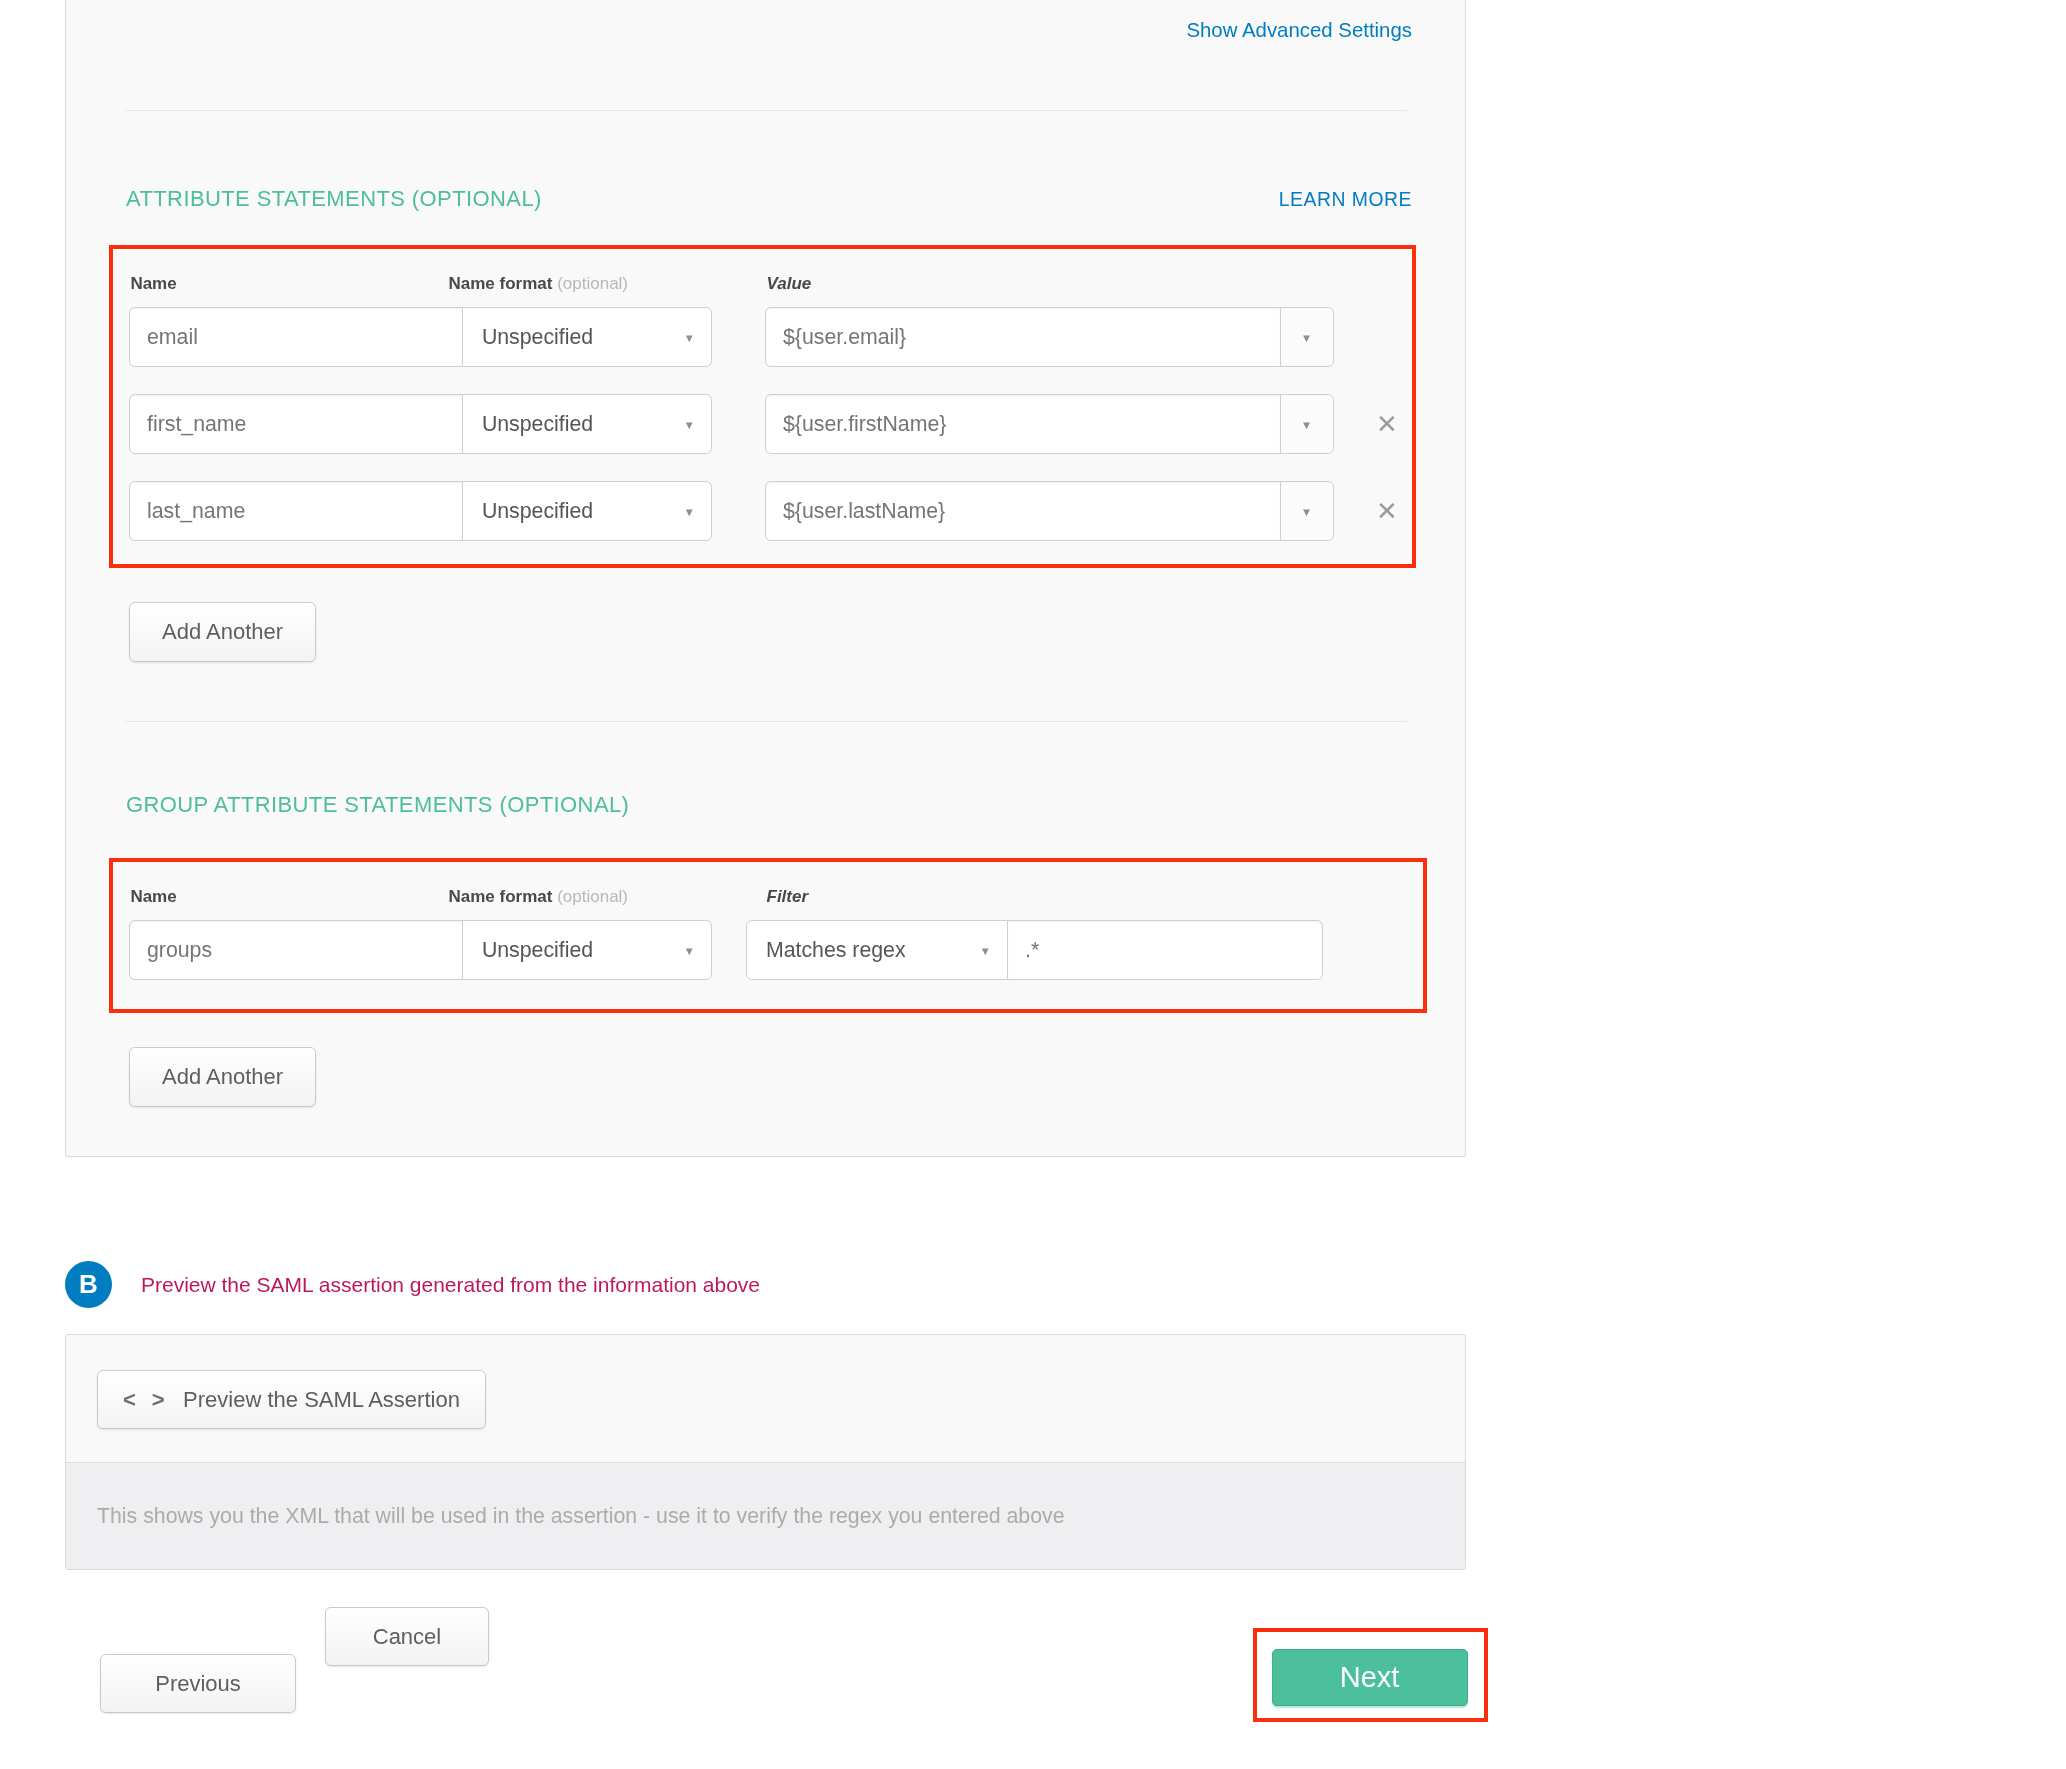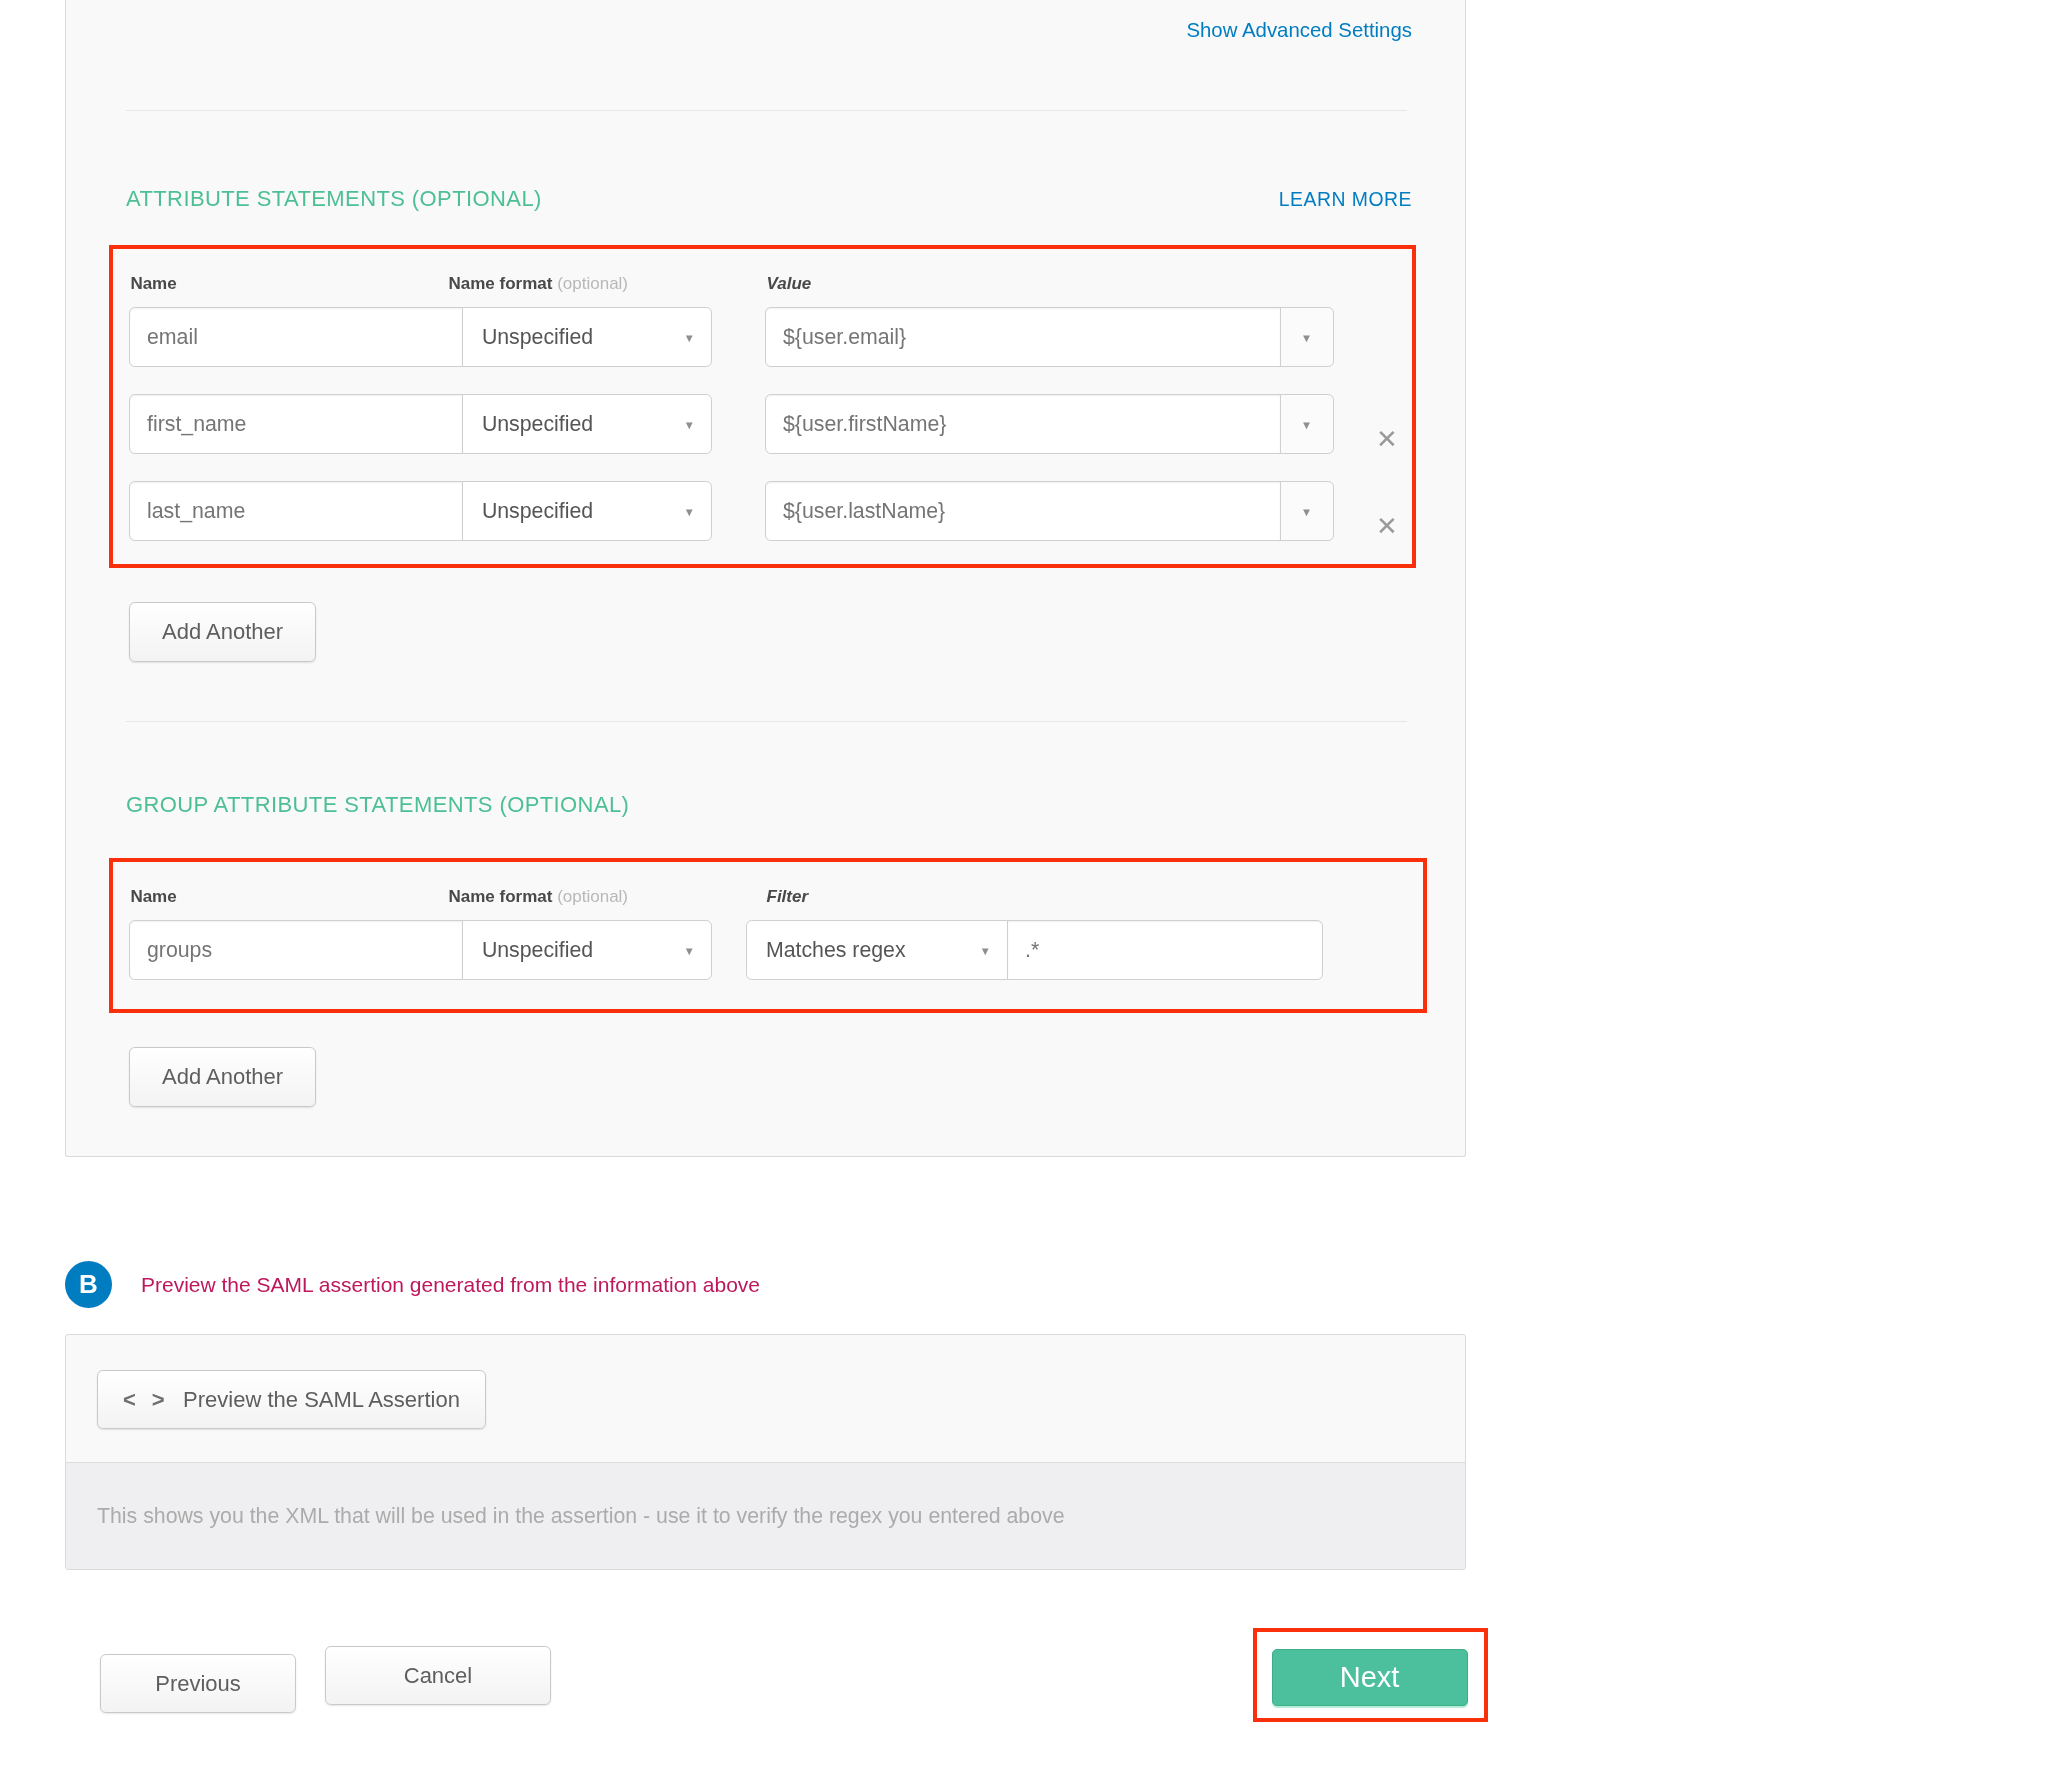--- a/index.html
+++ b/index.html
@@ -30,21 +30,21 @@
   .redbox.rb1 { left:43px; top:249px; width:1307px; height:323px; padding:25px 0 0 15.5px; }
   .redbox.rb2 { left:43px; top:862px; width:1318px; height:155px; padding:25px 0 0 15.5px; }
 
   .cols-head { position:relative; height:33px; font-size:17px; }
   .cols-head .col { position:absolute; top:0; font-weight:bold; color:#494949; }
   .cols-head .c1 { left:1.9px; }
   .cols-head .c2 { left:320px; }
   .cols-head .c3 { left:638px;font-style:italic; }
   .opt { font-weight:normal; color:#b8b8b8; }
 
-  .attr-row { display:flex; align-items:flex-end; height:60px; margin-bottom:27px; }
+  .attr-row { display:flex; align-items:center; height:60px; margin-bottom:27px; }
   .attr-row.last { margin-bottom:0; }
 
   .tb { height:60px; background:#ffffff; border:1px solid #cfcfcf; border-radius:5.8px;
         font-size:21.3px; color:#757575; padding:0 17.5px;
         box-shadow:inset 0 1px 1.9px rgba(0,0,0,.06); outline:none;
         font-family:"Liberation Sans", sans-serif; }
   .name-input { width:334px; border-radius:5.8px 0 0 5.8px; }
   .sel { height:60px; background:#fff; border:1px solid #cfcfcf; margin-left:-1px;
          border-radius:0 5.8px 5.8px 0; display:flex; align-items:center; justify-content:space-between;
          padding:0 15.5px 0 19.4px; font-size:21.3px; color:#555; cursor:pointer; }
@@ -80,21 +80,21 @@
   .preview-btn { position:absolute; left:31px; top:35px; height:59px; padding:0 25px; }
   .code-icon { letter-spacing:4.9px; font-size:22px; color:#6e6e6e; margin-right:13.6px; font-weight:bold; }
   .panelB-footer { position:absolute; left:0; right:0; bottom:0; height:107px;
                    background:#efeff1; border-top:1px solid #dddddd; border-radius:0 0 2.9px 2.9px;
                    display:flex; align-items:center; padding-left:31px; }
   .note-text { color:#ababab; font-size:21.3px; }
 
   
   .nav-btn { position:absolute; height:59px;margin-left:35px; }
   .prev-btn { left:65px; top:1654px; width:196px; }
-  .cancel-btn { left:290px; top:1646px; width:226px; }
+  .cancel-btn { left:290px; top:1607px; width:164px; }
   .next-outline { position:absolute; left:1253px; top:1628px; width:235px; height:94px;
                   border:4.9px solid #fa2f0c; }
   .next-btn { position:absolute; left:14.6px; top:16.5px; width:196px; height:57px;
               background:#4cbf9d; border:1px solid #3cae88; border-radius:4.9px;
               color:#ffffff; font-size:29px; display:flex; align-items:center; justify-content:center;
               cursor:pointer; box-shadow:0 1.9px 1px rgba(40,199,149,.35);
               font-family:"Liberation Sans", sans-serif; }
 </style>
 </head>
 <body>

